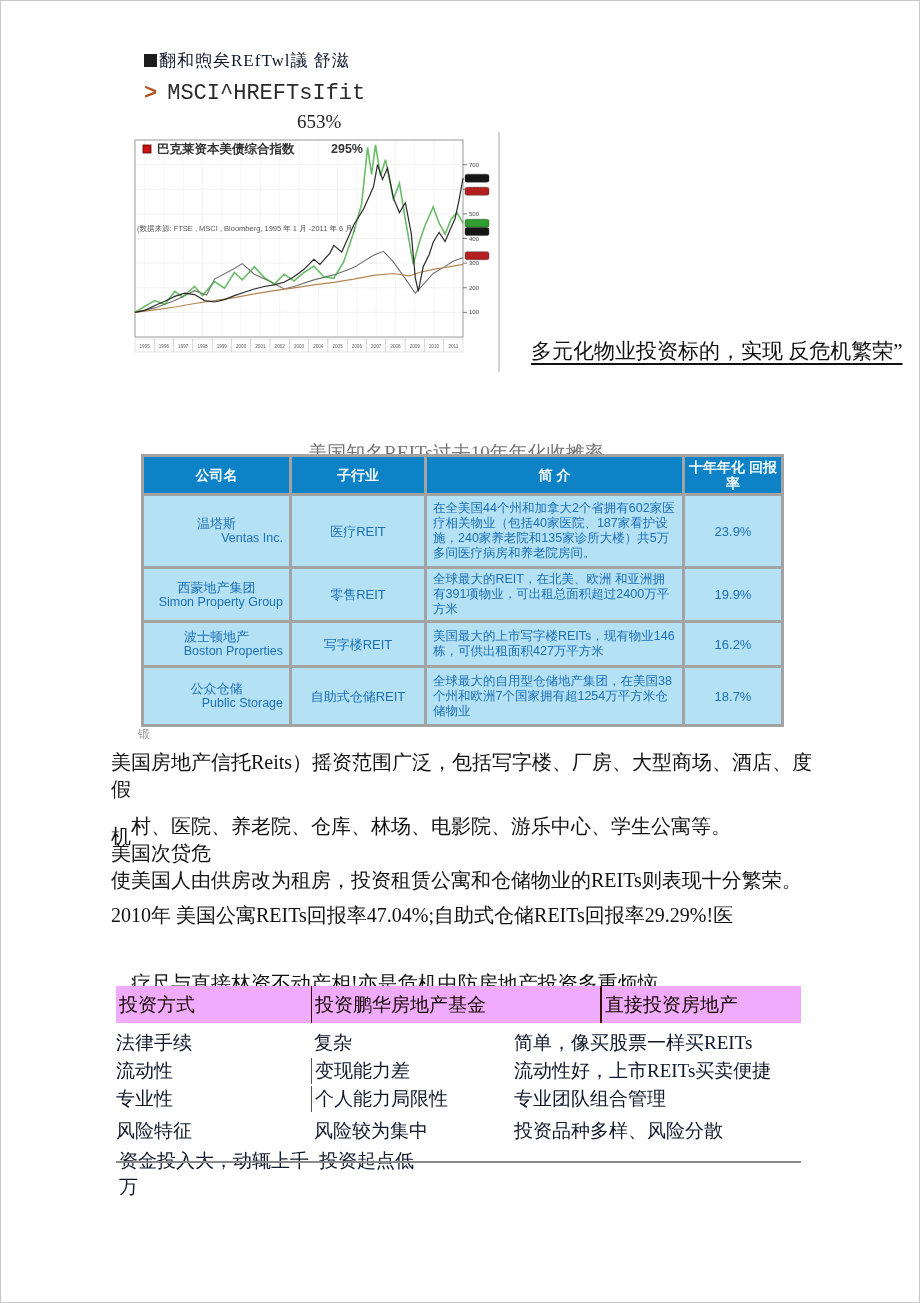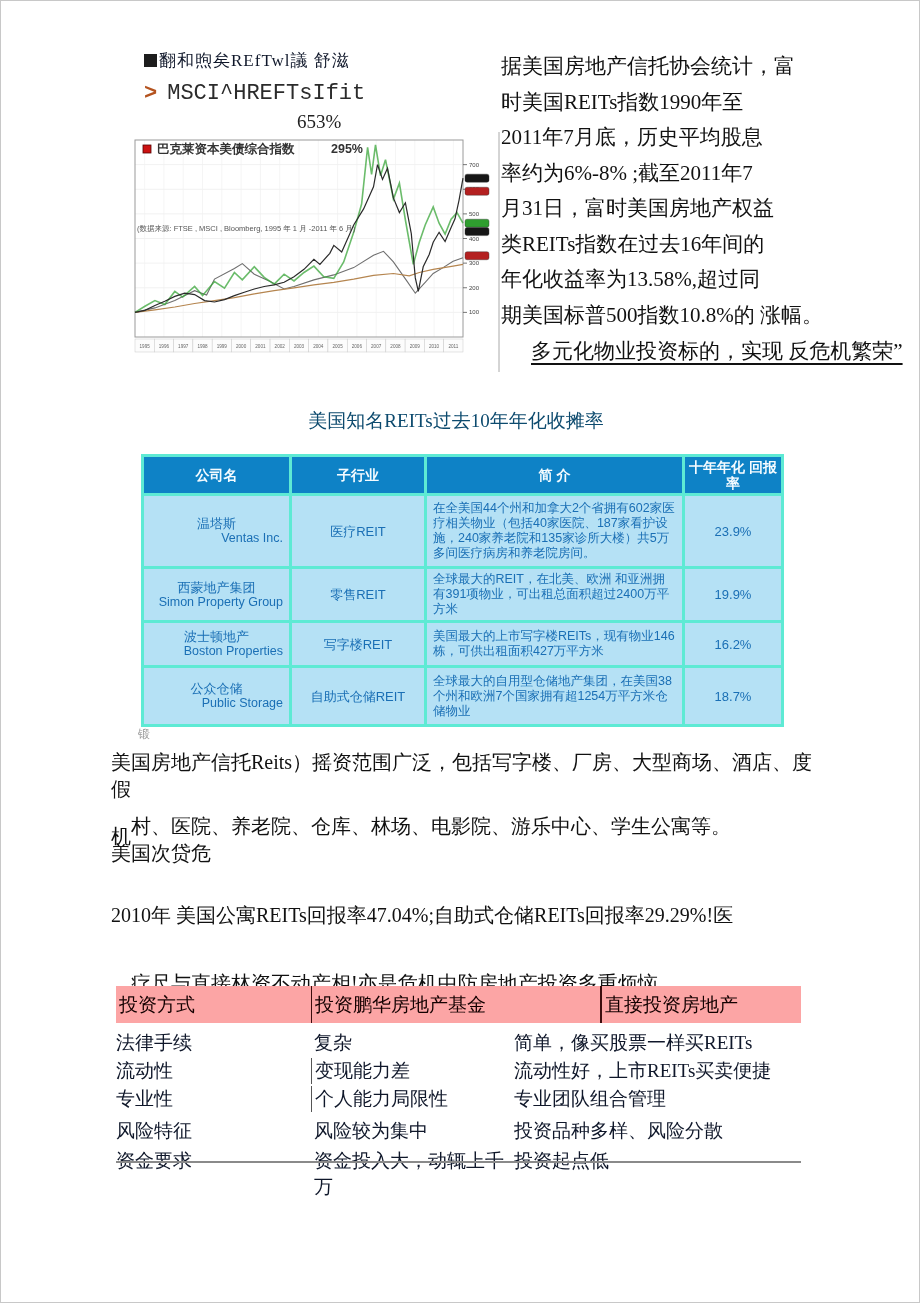--- a/index.html
+++ b/index.html
@@ -17,35 +17,35 @@
   
   .chart-wrap{left:130px;top:131px;width:370px;height:240px;}
   svg text{font-family:"Liberation Sans","DejaVu Sans",sans-serif;}
 
   
   .rightcol{left:500px;top:48px;width:418px;font-size:21px;line-height:35.5px;color:#111;}
   .rc-underline{left:530px;top:336px;width:388px;font-size:21px;color:#111;
                 text-decoration:underline;text-underline-offset:5px;}
 
   
-  .t1-title{left:140px;top:407px;width:630px;text-align:center;font-size:19px;color:#0c4a6e;}
-  .t1{left:140px;top:453px;border-collapse:separate;border-spacing:3px;background:#5eead4;
+  .t1-title{left:140px;top:439px;width:630px;text-align:center;font-size:19px;color:#737373;}
+  .t1{left:140px;top:453px;border-collapse:separate;border-spacing:3px;background:#a3a3a3;
       font-family:"Liberation Sans","DejaVu Sans",sans-serif;table-layout:fixed;width:634px;}
   .t1 th{background:#0e82c6;color:#f4fbff;font-size:14px;font-weight:bold;padding:2px;line-height:16px;}
   .t1 td{background:#b5e1f5;color:#1a6fb5;font-size:13px;text-align:center;padding:3px 6px;line-height:15px;}
   .t1 td.desc{text-align:left;font-size:12.5px;}
   .t1 .en{font-size:12.5px;text-align:right;}
   .stray{left:137px;top:725px;font-size:12px;color:#9a9a9a;}
 
   
   .para{left:110px;width:720px;font-size:20px;color:#111;white-space:pre-wrap;}
   .u{text-decoration:underline;text-underline-offset:4px;}
 
   
-  .t2-head{left:115px;top:985px;width:685px;height:37px;background:#fca5a5;display:flex;align-items:center;font-family:Liberation Mono, monospace;}
+  .t2-head{left:115px;top:985px;width:685px;height:37px;background:#f0abfc;display:flex;align-items:center;font-family:Liberation Mono, monospace;}
   .t2-head .hcell{font-size:19px;color:#140000;padding-left:3px;box-sizing:border-box;height:100%;display:flex;align-items:center;}
   .t2-head .c1{width:195px;}
   .t2-head .c2{width:200px;border-left:1px solid #3c0d0d;}
   .t2-head .c3{width:290px;border-left:1px solid #3c0d0d;border-right:1px solid #3c0d0d;}
   .t2-row{left:115px;width:685px;display:flex;font-size:19px;color:#0f172a;margin-top:11px;}
   .t2-row .c1{width:195px;box-sizing:border-box;}
   .t2-row .c2{width:200px;box-sizing:border-box;padding-left:3px;}
   .t2-row .c3{width:290px;box-sizing:border-box;padding-left:3px;}
   .t2-row.vline .c2{border-left:1px solid #555;}
   .t2-bottom{left:115px;top:1160px;width:685px;height:0;border-top:2px solid #8a8a8a;}
@@ -161,30 +161,20 @@
 
       <rect x="12" y="13" width="8" height="8" fill="#cc1111" stroke="#550000" stroke-width="0.8"></rect>
       <text x="26" y="21" font-size="12.5" font-weight="bold" fill="#333">巴克莱资本美债综合指数</text>
       <text x="200" y="21" font-size="12.5" font-weight="bold" fill="#333">295%</text>
 
       <text x="6" y="99" font-size="7.5" fill="#555">(数据来源: FTSE , MSCI , Bloomberg, 1995 年 1 月 -2011 年 6 月)</text>
       <line x1="368" y1="0" x2="368" y2="240" stroke="#aaa" stroke-width="1"></line>
     </svg>
   </div>
 
-  <div class="abs rightcol">
-    <div>据美国房地产信托协会统计，富</div>
-    <div>时美国REITs指数1990年至</div>
-    <div>2011年7月底，历史平均股息</div>
-    <div>率约为6%-8% ;截至2011年7</div>
-    <div>月31日，富时美国房地产权益</div>
-    <div>类REITs指数在过去16年间的</div>
-    <div>年化收益率为13.58%,超过同</div>
-    <div>期美国标普500指数10.8%的 涨幅。</div>
-  </div>
   <div class="abs rc-underline">多元化物业投资标的，实现 反危机繁荣”</div>
 
   <div class="abs t1-title">美国知名REITs过去10年年化收摊率</div>
   <table class="abs t1">
     <colgroup>
         <col style="width:145px">
         <col style="width:132px">
         <col style="width:255px">
         <col style="width:96px">
       </colgroup>
@@ -233,20 +223,21 @@
     </tr>
   </tbody>
     </table>
   <div class="abs stray">锻</div>
 
   <div class="abs para" style="top:748px">美国房地产信托Reits）摇资范围广泛，包括写字楼、厂房、大型商场、酒店、度假</div>
   <div class="abs para" style="top:789px">
     <span>村、医院、养老院、仓库、林场、电影院、游乐中心、学生公寓等。</span><span style="display:inline-block;width:95px"></span><span>美国次贷危</span>
   </div>
   <div class="abs para" style="top:822px">机</div>
+  <div class="abs para" style="top:866px">使美国人由供房改为租房，投资租赁公寓和仓储物业的REITs则表现十分繁荣。</div>
   <div class="abs para" style="top:901px">2010年 美国公寓REITs回报率47.04%;自助式仓储REITs回报率29.29%!医</div>
   <div class="abs para" style="top:946px">
     <span>疗</span><span class="u">尺与直接林资不动产相!亦是危机中防房地产投资多重烦恼</span>
   </div>
 
   <div class="abs t2-head">
     <div class="hcell c1">投资方式</div>
     <div class="hcell c3">投资鹏华房地产基金</div>
     <div class="hcell c2">直接投资房地产</div>
   </div>
@@ -264,19 +255,18 @@
     <div class="c1">专业性</div>
     <div class="c2">个人能力局限性</div>
     <div class="c3">专业团队组合管理</div>
   </div>
   <div class="abs t2-row" style="top:1106px">
     <div class="c1">风险特征</div>
     <div class="c2">风险较为集中</div>
     <div class="c3">投资品种多样、风险分散</div>
   </div>
   <div class="abs t2-row" style="top:1136px">
-    <div class="c1">资金要求</div>
     <div class="c2">资金投入大，动辄上千万</div>
     <div class="c3">投资起点低</div>
   </div>
   <div class="abs t2-bottom"></div>
 
 </div>
 
 </body></html>

